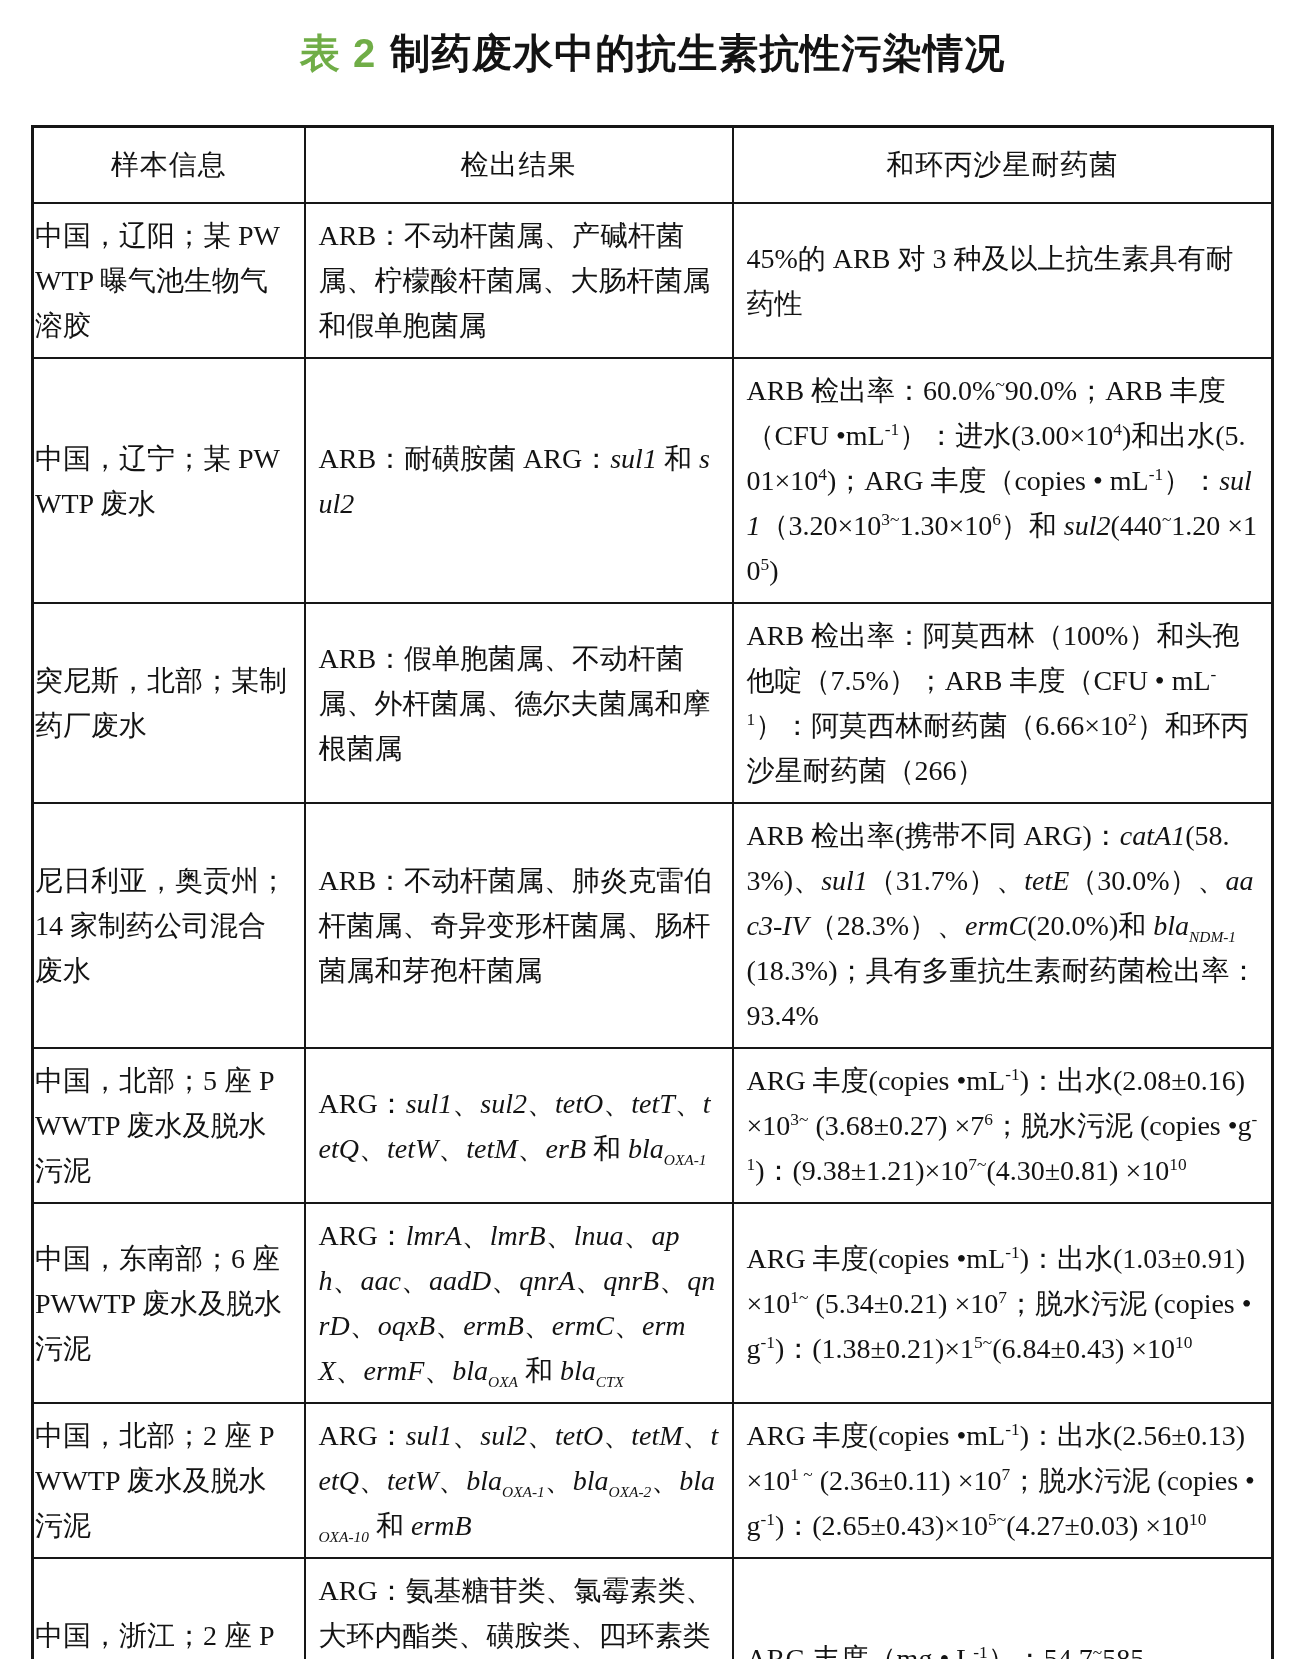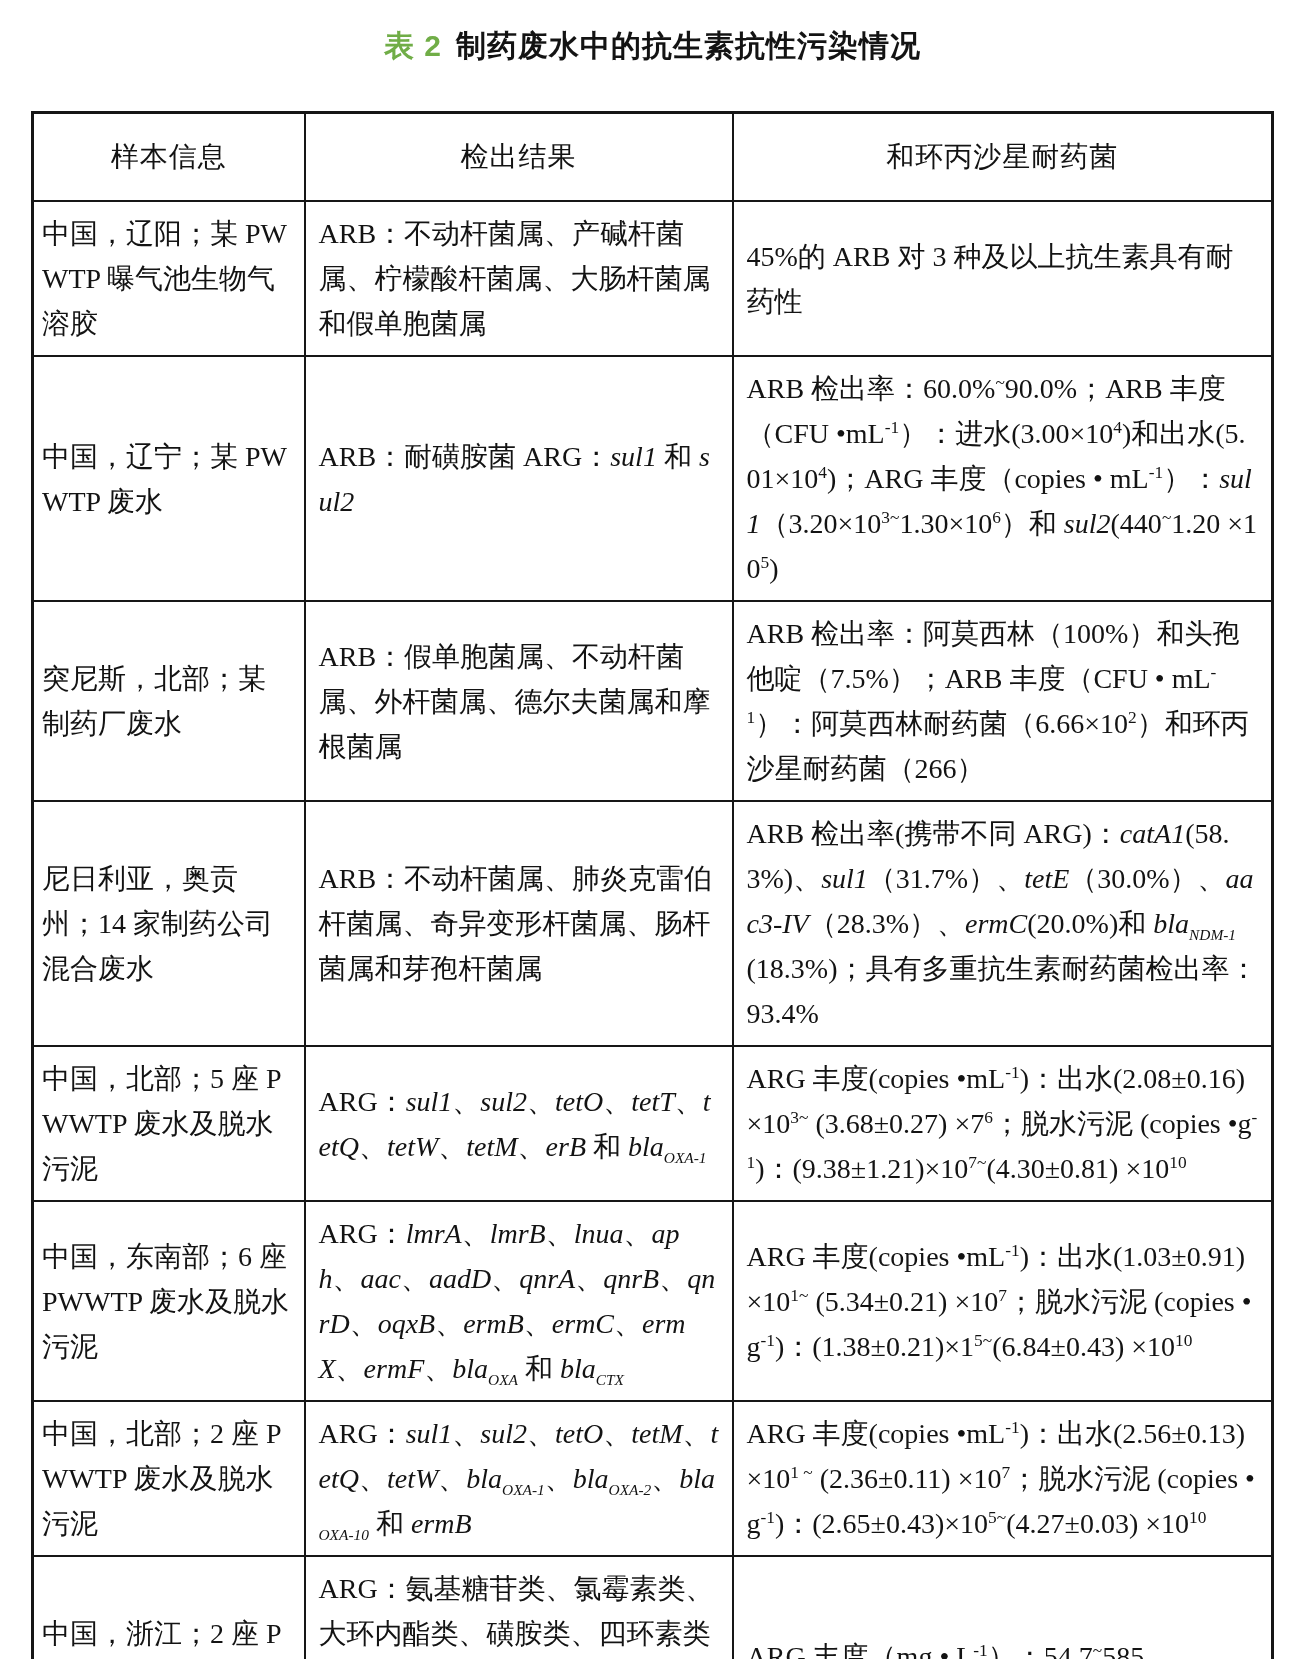--- a/index.html
+++ b/index.html
@@ -4,39 +4,39 @@
 <style>
   html,body{margin:0;padding:0;background:#ffffff;}
   .page{
     width:1305px;height:1659px;background:#ffffff;color:#131313;
     font-family:"Liberation Serif","DejaVu Serif",serif;
     overflow:hidden;box-sizing:border-box;
   }
   .caption{
     margin-top:26px;text-align:center;
     font-family:"Liberation Sans","DejaVu Sans",sans-serif;
-    font-weight:bold;font-size:30px;letter-spacing:1px;color:#131313;
+    font-weight:bold;font-size:40px;letter-spacing:1px;color:#131313;
   }
   .caption .num{margin-right:14px;}
   table.main{
     width:1240px;margin:44px auto 0 auto;
     border-collapse:collapse;table-layout:fixed;
     border:3px solid #161616;
   }
   col.c1{width:272px;} col.c2{width:428px;} col.c3{width:540px;}
   th{
     border:2px solid #161616;font-weight:normal;font-size:28px;
-    padding:24px 4px;text-align:center;letter-spacing:1px;
+    padding:18px 4px;text-align:center;letter-spacing:1px;
   }
   td{
     border:2px solid #161616;font-size:28px;line-height:45px;
     padding:9px 13px;vertical-align:middle;text-align:left;
     word-break:break-all;
   }
-  td.sample{padding-left:8px;}
+  td.sample{padding-left:1px;}
   .sg-i{font-style:italic;}
   .sg-sup{font-size:0.62em;vertical-align:super;line-height:0;}
   .sg-isub{font-style:italic;font-size:0.55em;vertical-align:sub;line-height:0;}
 </style>
 </head>
 <body>
 
 <div class="page">
 
   <div class="caption">

